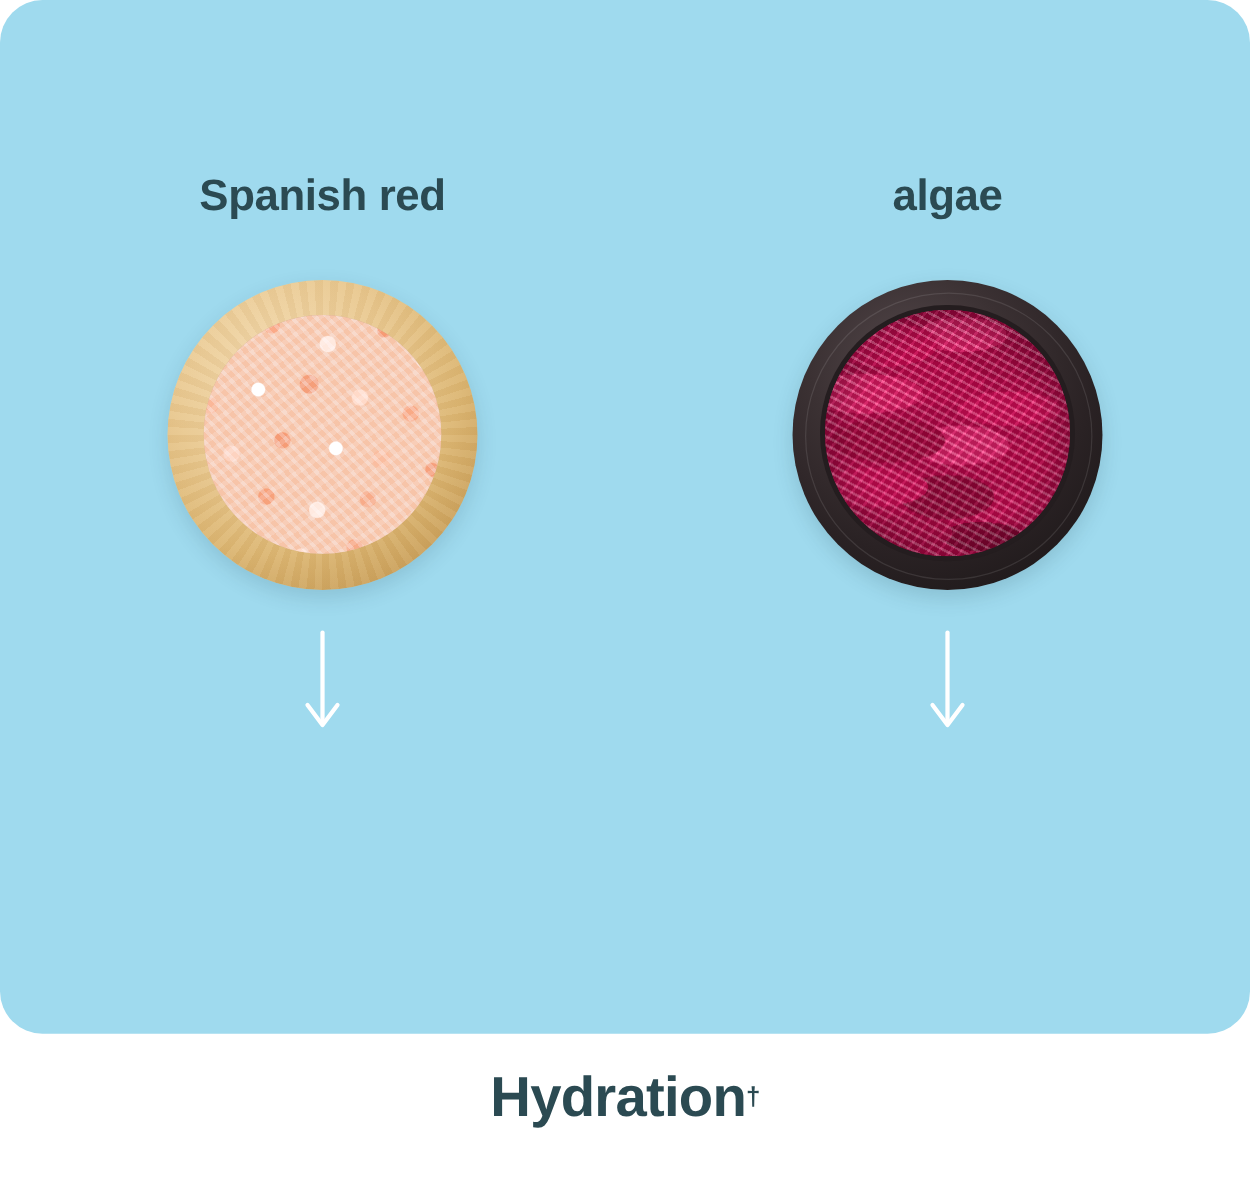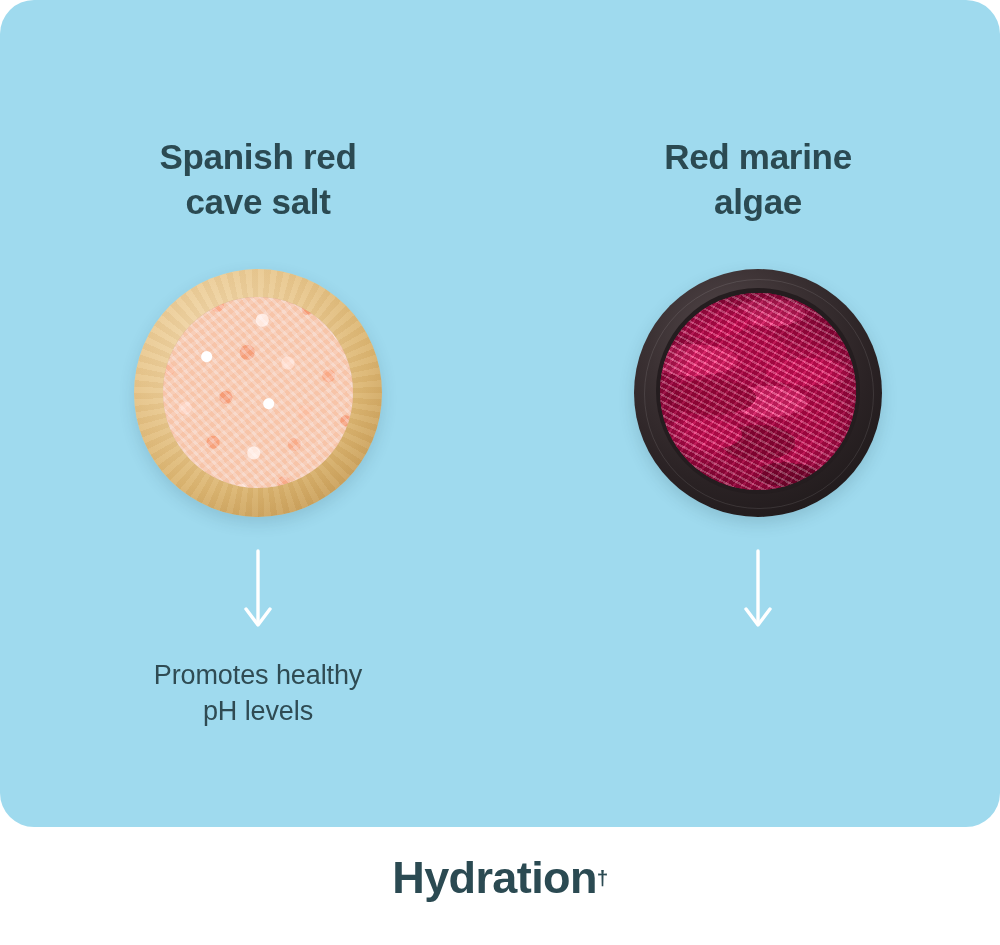--- a/index.html
+++ b/index.html
@@ -250,45 +250,39 @@
 </style>
 </head>
 <body>
 
 <div class="hero-panel">
   <div class="columns">
 
     <div class="col">
       <div class="ingredient-title">
         <div>Spanish red</div>
-        <div>cave salt</div>
       </div>
 
       <div class="bowl-wrap">
         <div class="bowl-wood">
           <div class="bowl-wood-inner">
             <div class="salt"></div>
           </div>
         </div>
       </div>
 
       <svg class="arrow" viewBox="0 0 34 82" aria-hidden="true">
         <line x1="17" y1="2" x2="17" y2="74" stroke="#ffffff" stroke-width="3.4" stroke-linecap="round"></line>
         <polyline points="5,60 17,76 29,60" fill="none" stroke="#ffffff" stroke-width="3.4" stroke-linecap="round" stroke-linejoin="round"></polyline>
       </svg>
 
-      <div class="benefit">
-        <div>Promotes healthy</div>
-        <div>pH levels</div>
-      </div>
     </div>
 
     <div class="col">
       <div class="ingredient-title">
-        <div>Red marine</div>
         <div>algae</div>
       </div>
 
       <div class="bowl-wrap">
         <div class="bowl-dark">
           <div class="bowl-dark-inner">
             <div class="algae"></div>
           </div>
         </div>
       </div>

